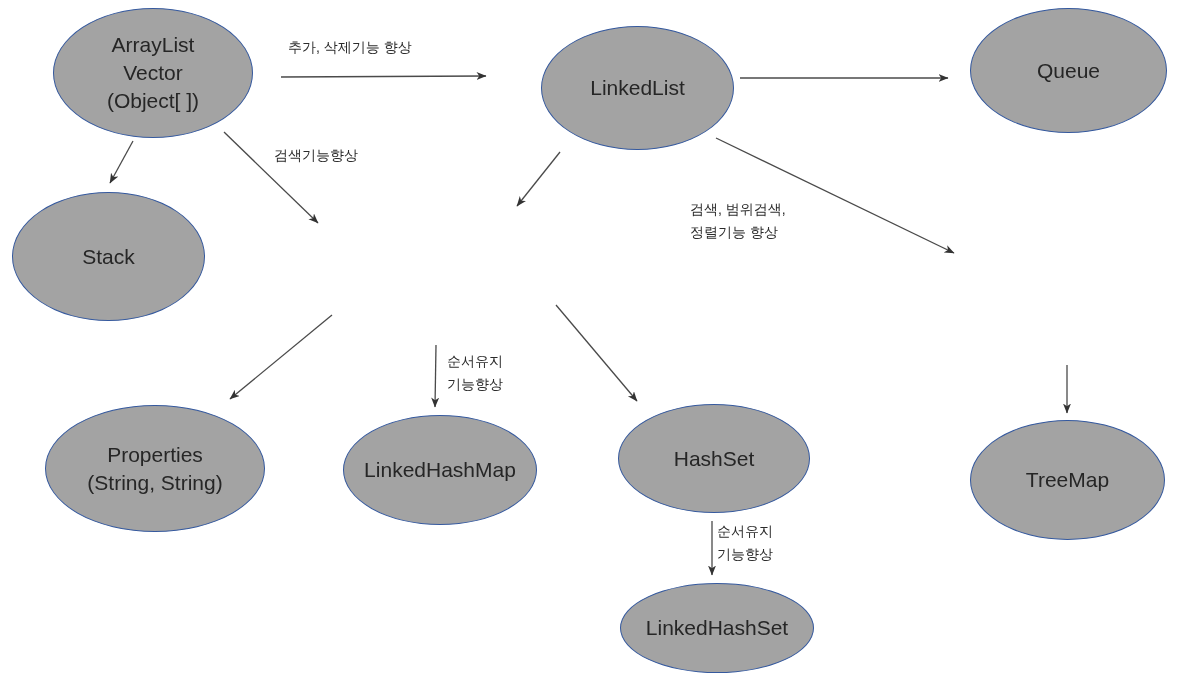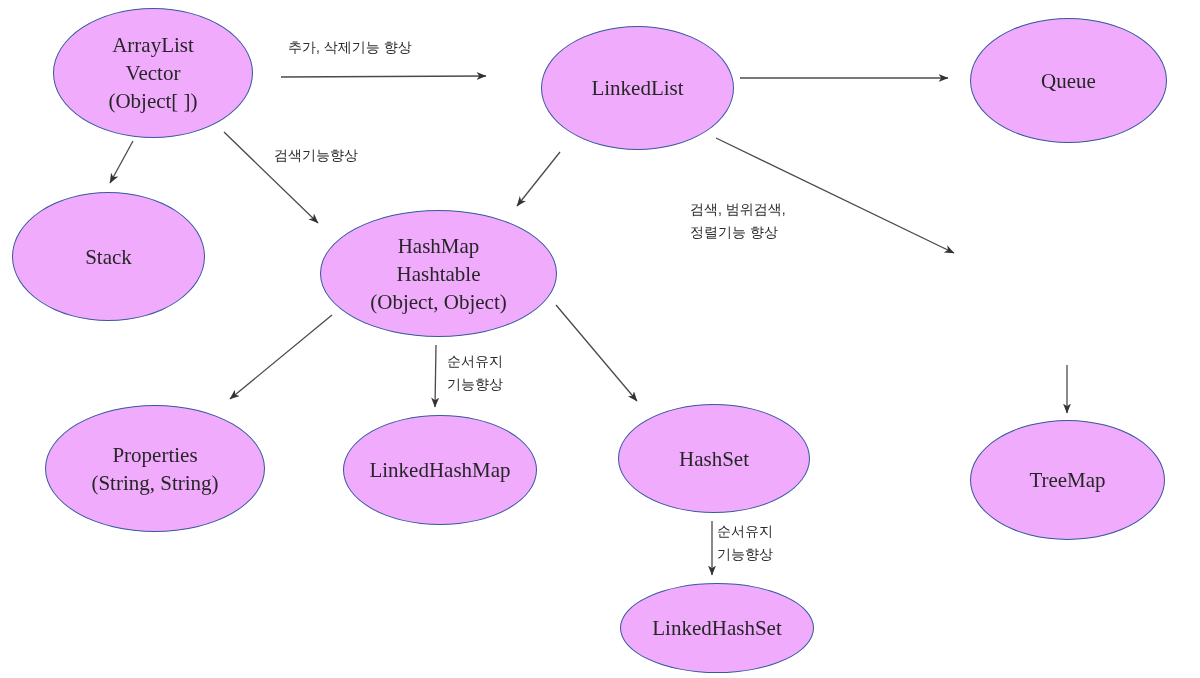--- a/index.html
+++ b/index.html
@@ -15,45 +15,44 @@
   .arrows {
     position: absolute;
     left: 0; top: 0;
     width: 1200px; height: 678px;
   }
   .arrows line { stroke: #4a4a4a; stroke-width: 1.3; }
   .node {
     position: absolute;
     border: 1.5px solid #35599e;
     border-radius: 50%;
-    background: #f0abfc;
+    background: #a3a3a3;
     display: flex;
     flex-direction: column;
     align-items: center;
     justify-content: center;
     text-align: center;
-    font-family: Liberation Serif, serif;
   }
   .nl {
     color: #262626;
     font-size: 21px;
     line-height: 28px;
     white-space: nowrap;
   }
   .elabel {
     position: absolute;
     color: #2b2b2b;
     font-size: 14px;
     line-height: 23px;
     white-space: nowrap;
   }
   
   .n-arraylist     { left: 53px;  top: 8px;   width: 200px; height: 130px; }
   .n-linkedlist    { left: 541px; top: 26px;  width: 193px; height: 124px; }
-  .n-queue         { left: 970px; top: 18px;  width: 197px; height: 125px; }
+  .n-queue         { left: 970px; top: 8px;  width: 197px; height: 125px; }
   .n-stack         { left: 12px;  top: 192px; width: 193px; height: 129px; }
   .n-hashmap       { left: 320px; top: 210px; width: 237px; height: 127px; }
   .n-treemap       { left: 972px; top: 233px; width: 193px; height: 129px; }
   .n-properties    { left: 45px;  top: 405px; width: 220px; height: 127px; }
   .n-linkedhashmap { left: 343px; top: 415px; width: 194px; height: 110px; }
   .n-hashset       { left: 618px; top: 404px; width: 192px; height: 109px; }
   .n-linkedhashset { left: 620px; top: 583px; width: 194px; height: 90px;  }
   .n-treeset       { left: 970px; top: 420px; width: 195px; height: 120px; }
   
   .l-add-delete   { left: 288px; top: 36px;  }
@@ -97,25 +96,20 @@
   </div>
 
   <div class="node n-queue">
     <div class="nl">Queue</div>
   </div>
 
   <div class="node n-stack">
     <div class="nl">Stack</div>
   </div>
 
-  <div class="node n-hashmap">
-    <div class="nl">HashMap</div>
-    <div class="nl">Hashtable</div>
-    <div class="nl">(Object, Object)</div>
-  </div>
 
 
   <div class="node n-properties">
     <div class="nl">Properties</div>
     <div class="nl">(String, String)</div>
   </div>
 
   <div class="node n-linkedhashmap">
     <div class="nl">LinkedHashMap</div>
   </div>

